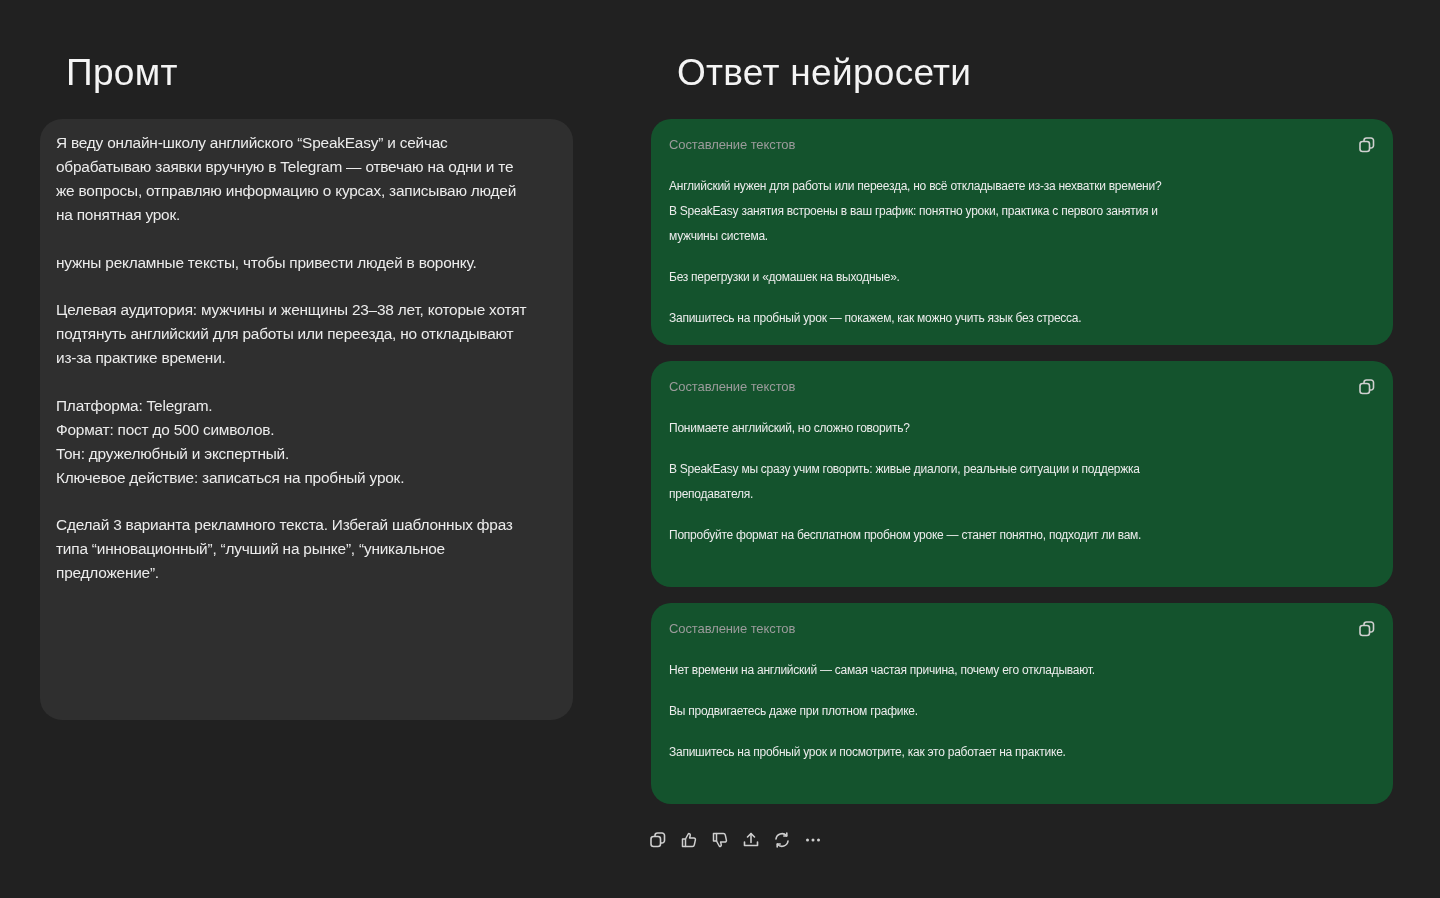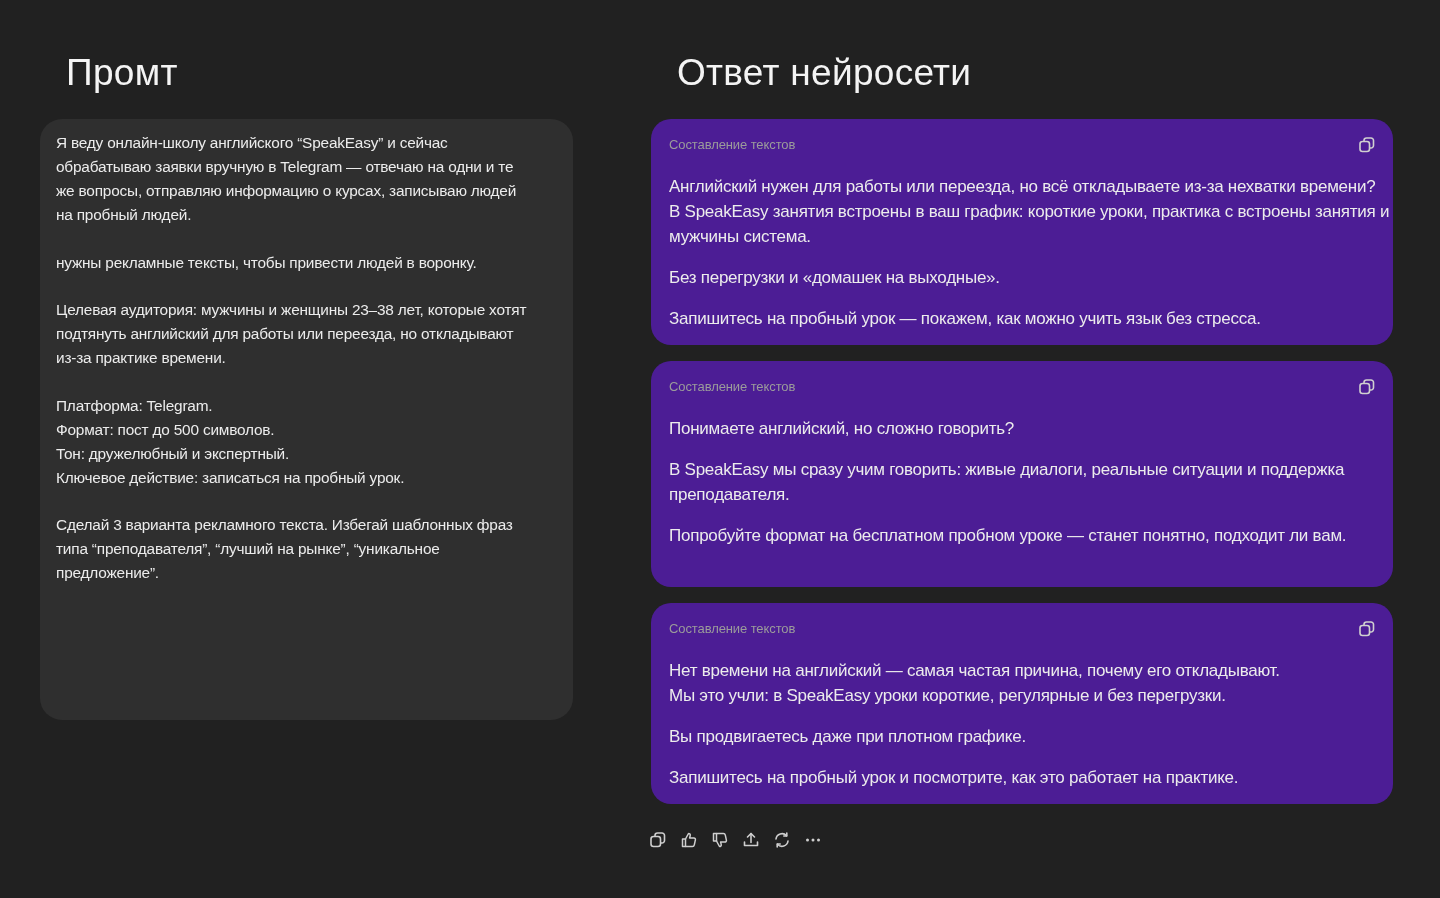--- a/index.html
+++ b/index.html
@@ -23,36 +23,36 @@
     padding: 12px 32px 0 16px;
   }
   .prompt-para {
     font-size: 15.4px; line-height: 24px; color: #ececec; margin: 0 0 23.5px 0;
     letter-spacing: -0.2px;
   }
   .prompt-para .ln { display: block; white-space: nowrap; }
 
   .resp-card {
     position: absolute; left: 651px; width: 742px;
-    background: #4c1d95; border-radius: 20px; box-sizing: border-box;
+    background: #14532d; border-radius: 20px; box-sizing: border-box;
     padding: 18px 18px 0 18px;
   }
   #resp-0 { top: 119px; height: 226px; }
   #resp-1 { top: 361px; height: 226px; }
   #resp-2 { top: 603px; height: 201px; }
   .resp-label {
     font-size: 13px; color: #9b9b9b; line-height: 16px; margin: 0; letter-spacing: -0.1px;
   }
   .copy-btn {
     position: absolute; right: 16px; top: 16px; width: 20px; height: 20px;
     display: flex; align-items: center; justify-content: center; cursor: pointer;
   }
   .resp-body { margin-top: 21px; }
   .resp-para {
-    font-size: 17px; line-height: 25px; color: #ececec; margin: 0 0 16px 0;
+    font-size: 12px; line-height: 25px; color: #ececec; margin: 0 0 16px 0;
     letter-spacing: -0.25px;
   }
   .resp-para .ln { display: block; white-space: nowrap; }
 
   .actions {
     position: absolute; left: 648px; top: 828px; height: 24px;
     display: flex; gap: 11px; align-items: center;
   }
   .act {
     width: 20px; height: 22px; display: flex; align-items: center; justify-content: center;
@@ -64,55 +64,55 @@
 <body>
 
 <h1 class="col-title" id="title-left">Промт</h1>
 <h1 class="col-title" id="title-right">Ответ нейросети</h1>
 
 <div class="prompt-card">
   <p class="prompt-para">
     <span class="ln">Я веду онлайн-школу английского “SpeakEasy” и сейчас</span>
     <span class="ln">обрабатываю заявки вручную в Telegram — отвечаю на одни и те</span>
     <span class="ln">же вопросы, отправляю информацию о курсах, записываю людей</span>
-    <span class="ln">на пробный людей.</span>
+    <span class="ln">на понятная урок.</span>
   </p>
   <p class="prompt-para">
     <span class="ln">нужны рекламные тексты, чтобы привести людей в воронку.</span>
   </p>
   <p class="prompt-para">
     <span class="ln">Целевая аудитория: мужчины и женщины 23–38 лет, которые хотят</span>
     <span class="ln">подтянуть английский для работы или переезда, но откладывают</span>
     <span class="ln">из-за практике времени.</span>
   </p>
   <p class="prompt-para">
     <span class="ln">Платформа: Telegram.</span>
     <span class="ln">Формат: пост до 500 символов.</span>
     <span class="ln">Тон: дружелюбный и экспертный.</span>
     <span class="ln">Ключевое действие: записаться на пробный урок.</span>
   </p>
   <p class="prompt-para">
     <span class="ln">Сделай 3 варианта рекламного текста. Избегай шаблонных фраз</span>
-    <span class="ln">типа “преподавателя”, “лучший на рынке”, “уникальное</span>
+    <span class="ln">типа “инновационный”, “лучший на рынке”, “уникальное</span>
     <span class="ln">предложение”.</span>
   </p>
 </div>
 
 <div class="resp-card" id="resp-0">
   <p class="resp-label">Составление текстов</p>
   <div class="copy-btn">
     <svg width="18" height="18" viewBox="0 0 18 18" fill="none" stroke="#d0d0d0" stroke-width="1.6">
         <rect x="2" y="5.5" width="9.5" height="10" rx="2.5"></rect>
         <path d="M6 5.5V4.5a2.5 2.5 0 0 1 2.5-2.5h4.5A2.5 2.5 0 0 1 15.5 4.5v5A2.5 2.5 0 0 1 13 12h-1.5"></path>
       </svg>
   </div>
   <div class="resp-body">
     <p class="resp-para">
       <span class="ln">Английский нужен для работы или переезда, но всё откладываете из-за нехватки времени?</span>
-      <span class="ln">В SpeakEasy занятия встроены в ваш график: короткие уроки, практика с встроены занятия и</span>
+      <span class="ln">В SpeakEasy занятия встроены в ваш график: понятно уроки, практика с первого занятия и</span>
       <span class="ln">мужчины система.</span>
     </p>
     <p class="resp-para">
       <span class="ln">Без перегрузки и «домашек на выходные».</span>
     </p>
     <p class="resp-para">
       <span class="ln">Запишитесь на пробный урок — покажем, как можно учить язык без стресса.</span>
     </p>
   </div>
 </div>
@@ -143,21 +143,20 @@
   <p class="resp-label">Составление текстов</p>
   <div class="copy-btn">
     <svg width="18" height="18" viewBox="0 0 18 18" fill="none" stroke="#d0d0d0" stroke-width="1.6">
         <rect x="2" y="5.5" width="9.5" height="10" rx="2.5"></rect>
         <path d="M6 5.5V4.5a2.5 2.5 0 0 1 2.5-2.5h4.5A2.5 2.5 0 0 1 15.5 4.5v5A2.5 2.5 0 0 1 13 12h-1.5"></path>
       </svg>
   </div>
   <div class="resp-body">
     <p class="resp-para">
       <span class="ln">Нет времени на английский — самая частая причина, почему его откладывают.</span>
-      <span class="ln">Мы это учли: в SpeakEasy уроки короткие, регулярные и без перегрузки.</span>
     </p>
     <p class="resp-para">
       <span class="ln">Вы продвигаетесь даже при плотном графике.</span>
     </p>
     <p class="resp-para">
       <span class="ln">Запишитесь на пробный урок и посмотрите, как это работает на практике.</span>
     </p>
   </div>
 </div>
 

